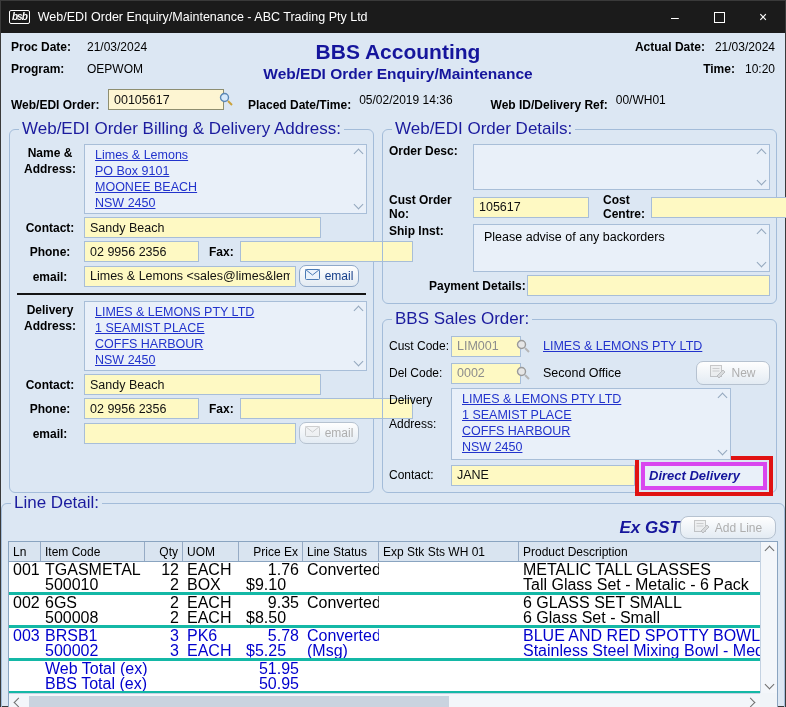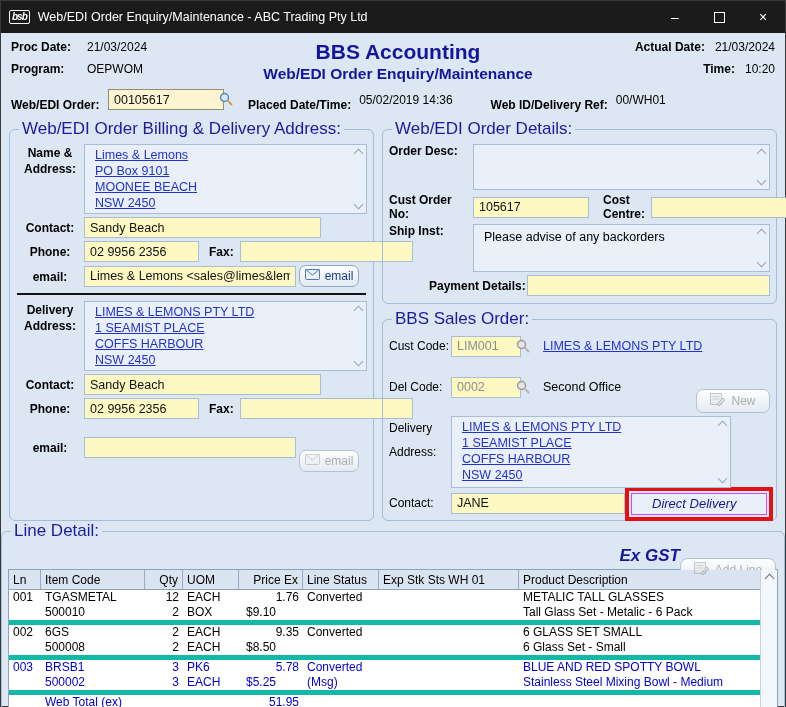--- a/index.html
+++ b/index.html
@@ -49,52 +49,52 @@
   .chv{display:inline-block;width:6px;height:6px;border-left:1.5px solid #93a7bd;border-top:1.5px solid #93a7bd;}
   .chv.up{transform:rotate(45deg);}
   .chv.dn{transform:rotate(225deg);}
   .chv.lf{transform:rotate(-45deg);}
   .chv.rt{transform:rotate(135deg);}
   .sbtop{position:absolute;right:4px;top:5px;}
   .sbbot{position:absolute;right:4px;bottom:5px;}
   .sep-black{border-top:2px solid #141414;margin:6px 1px;}
   .flbl{font-weight:bold;font-size:12px;margin:0 6px 0 10px;}
   .btn{border:1px solid #8fa8c8;border-radius:7px;background:linear-gradient(#fefefe,#e3ebf3);display:flex;align-items:center;justify-content:center;gap:5px;font-size:12px;color:#1b1b9e;box-sizing:border-box;}
-  .btn.dis{color:#aeaeae;border-color:#b6c2d0;margin-top:28px;}
+  .btn.dis{color:#aeaeae;border-color:#b6c2d0;}
   .btn.dis svg,.btn.dis .ico{opacity:.45;}
 
   
   .dlbl{width:84px;flex:none;font-weight:bold;font-size:12px;}
   .descbox{flex:1;height:40px;}
   .shipbox{flex:1;height:42px;}
 
   
   .slbl{width:62px;flex:none;font-weight:normal;font-size:12px;line-height:24px;}
   .newbtn{margin-left:auto;width:74px;height:24px;}
   .ddbox{width:252px;flex:none;height:66px;}
   .redwrap{margin-left:auto;border:4px solid #e01212;padding:2px;margin-top:-8px;margin-bottom:-9px;margin-right:-3px;background:transparent;}
-  .ddfield{width:114px;height:20px;border:1px solid #d946ef;background:#e9f0f9;display:flex;align-items:center;padding-left:20px;font-size:13px;font-weight:normal;font-style:italic;color:#15159c;}
+  .ddfield{width:114px;height:20px;border:4px solid #d946ef;background:#e9f0f9;display:flex;align-items:center;padding-left:4px;font-size:13px;font-weight:bold;font-style:italic;color:#15159c;}
 
   
   .ldfs{margin:4px 8px 0 8px;flex:none;}
   .ld-top{display:flex;align-items:center;justify-content:flex-end;height:25px;padding-right:2px;}
   .exgst{font-size:17px;font-weight:bold;font-style:italic;color:#15159c;}
   .addline{width:96px;height:23px;border-radius:8px;}
   .twrap{display:grid;grid-template-columns:1fr 17px;grid-template-rows:20px 1fr 17px;border:1px solid #8aa4c0;background:#fff;height:168px;margin-top:1px;}
   .gridcols{display:grid;grid-template-columns:32px 104px 38px 56px 64px 76px 140px 1fr;}
   .lhead{grid-area:1/1;background:#d9e4f0;border-bottom:1px solid #8aa4c0;font-size:12px;}
   .lhead .hc{padding:0 4px;border-right:1px solid #96abc5;display:flex;align-items:center;white-space:nowrap;overflow:hidden;}
   .lhead .hc:last-child{border-right:none;}
   .lhead .hc.r{justify-content:flex-end;}
-  .lbody{grid-area:2/1;overflow:hidden;font-size:12px;}
+  .lbody{grid-area:2/1;overflow:hidden;font-size:16px;}
   .trow{height:15px;line-height:15px;}
   .trow .c{padding:0 4px;white-space:nowrap;overflow:hidden;}
   .trow .c.r{text-align:right;}
   .trow .c.subp{text-align:left;padding-left:7px;}
-  .trow.sep{border-top:5px solid #14b8a6;}
+  .trow.sep{border-top:3px solid #14b8a6;}
   .trow.hl .c{color:#0000cd;}
   .trow.tot .c{color:#0000cd;}
   .tot .tlabel{grid-column:2/5;padding:0 4px;}
   .tot .tval{grid-column:5/6;text-align:right;padding:0 4px;}
   .vsb{grid-area:1/2/3/3;display:flex;flex-direction:column;align-items:center;justify-content:space-between;background:#f3f6fa;border-left:1px solid #c4d2e2;padding:5px 0;}
   .vsb .chv{border-color:#6e6e6e;}
   .hsb{grid-area:3/1;position:relative;background:#f3f6fa;border-top:1px solid #c4d2e2;display:flex;align-items:center;justify-content:space-between;padding:0 6px;}
   .hsb .chv{border-color:#6e6e6e;}
   .hthumb{position:absolute;left:20px;top:2px;height:12px;width:420px;background:#c9d3df;}
   .corner{grid-area:3/2;background:#f0f4f8;}

